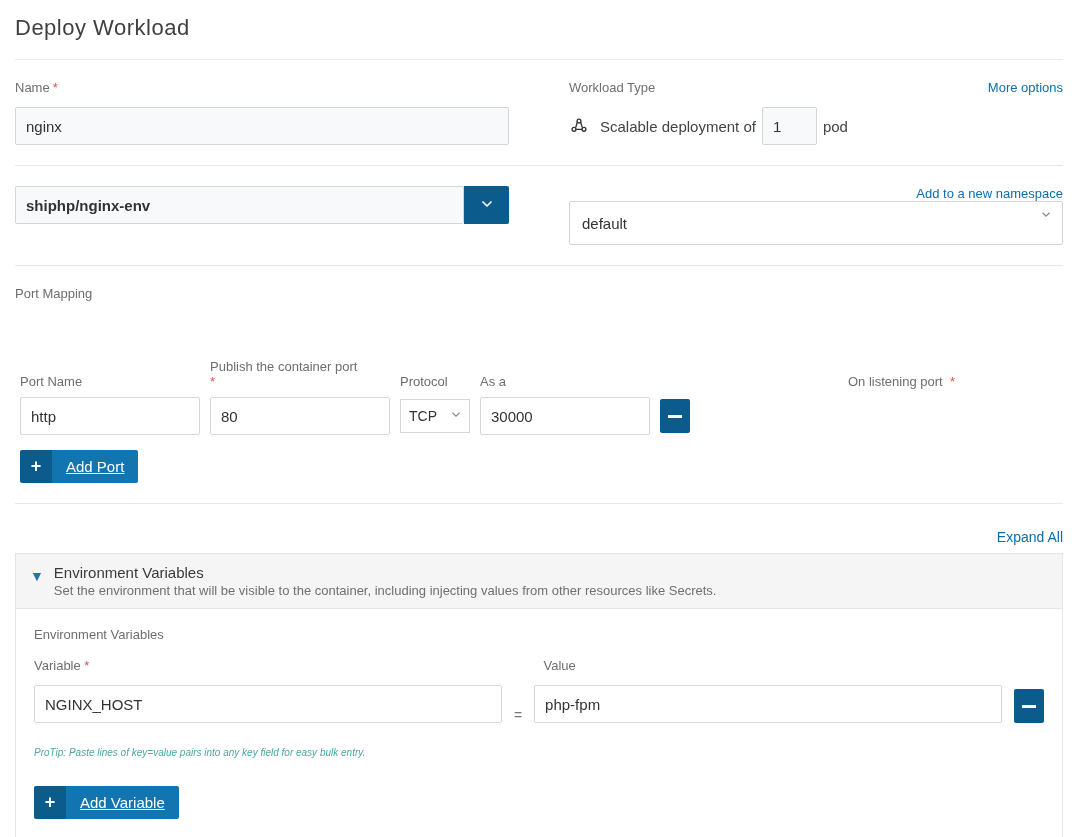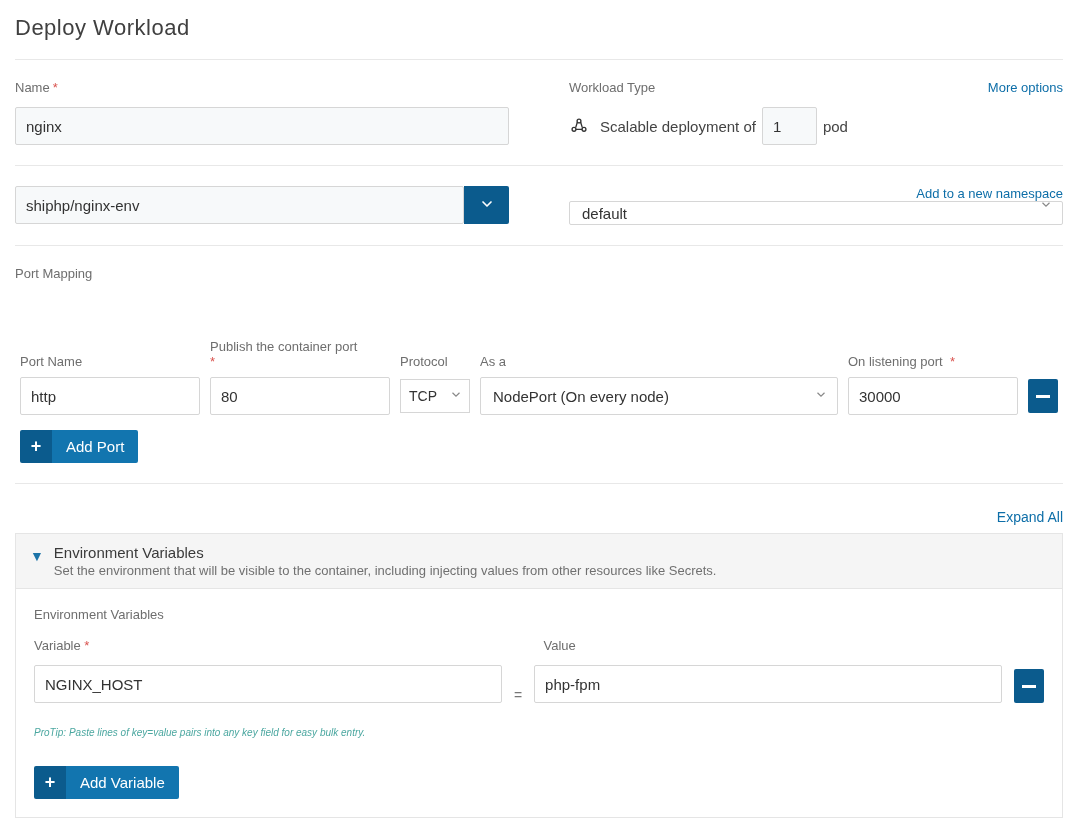--- a/index.html
+++ b/index.html
@@ -72,38 +72,38 @@
     font-size: 15px;
     vertical-align: middle;
   }
   .workload-icon {
     display: inline-block;
     vertical-align: middle;
     margin-right: 5px;
   }
   .workload-icon svg { display:block; }
   .image-row { display:flex; }
-  .image-input { flex:1; }
+  .image-input { flex:1;font-weight:bold; }
   .image-btn {
     width: 45px;
     background: #0b5b8d;
     color:#fff;
     display:flex;
     align-items:center;
     justify-content:center;
     cursor:pointer;
     border-radius: 0 2px 2px 0;
   }
   .image-btn svg { width:16px; height:16px; fill:#fff; }
   .select-wrap {
     position:relative;
   }
   .select-box {
     width:100%;
-    height:24px;
+    height:44px;
     border:1px solid #d6d6d6;
     background:#fff;
     padding:0 30px 0 12px;
     font-size:15px;
     display:flex;
     align-items:center;
     border-radius:2px;
     cursor:pointer;
   }
   .select-caret {
@@ -170,20 +170,21 @@
     justify-content:center;
     color:#fff;
     font-size:18px;
     font-weight:bold;
   }
   .btn-add .lbl {
     background:#1275af;
     color:#fff;
     padding:8px 14px;
     font-size:15px;
+    text-decoration:underline;
   }
 
   .expand-all {
     text-align:right;
     margin: 25px 0 8px 0;
   }
   .expand-all a { color:#0d6ea8; font-size:14px; text-decoration:none; cursor:pointer; }
 
   .acc-header {
     background:#f5f5f5;
@@ -321,32 +322,20 @@
     <div class="col-proto">
       <div class="proto-select">
         <span>TCP</span>
         <span class="select-caret">
           <svg viewBox="0 0 24 24">
               <path d="M6 9l6 6 6-6" stroke-width="2"></path>
             </svg>
         </span>
       </div>
     </div>
-    <div class="col-asa">
-      <div class="select-wrap">
-        <div class="select-box">
-          <span>NodePort (On every node)</span>
-        </div>
-        <span class="select-caret">
-          <svg viewBox="0 0 24 24">
-              <path d="M6 9l6 6 6-6" stroke-width="2"></path>
-            </svg>
-        </span>
-      </div>
-    </div>
     <div class="col-listen"><input type="text" value="30000" style=""></div>
     <div class="col-rm">
       <div class="btn-rm">
         <span class="minus"></span>
       </div>
     </div>
   </div>
 
   <div class="btn-add">
     <span class="plus">+</span>

